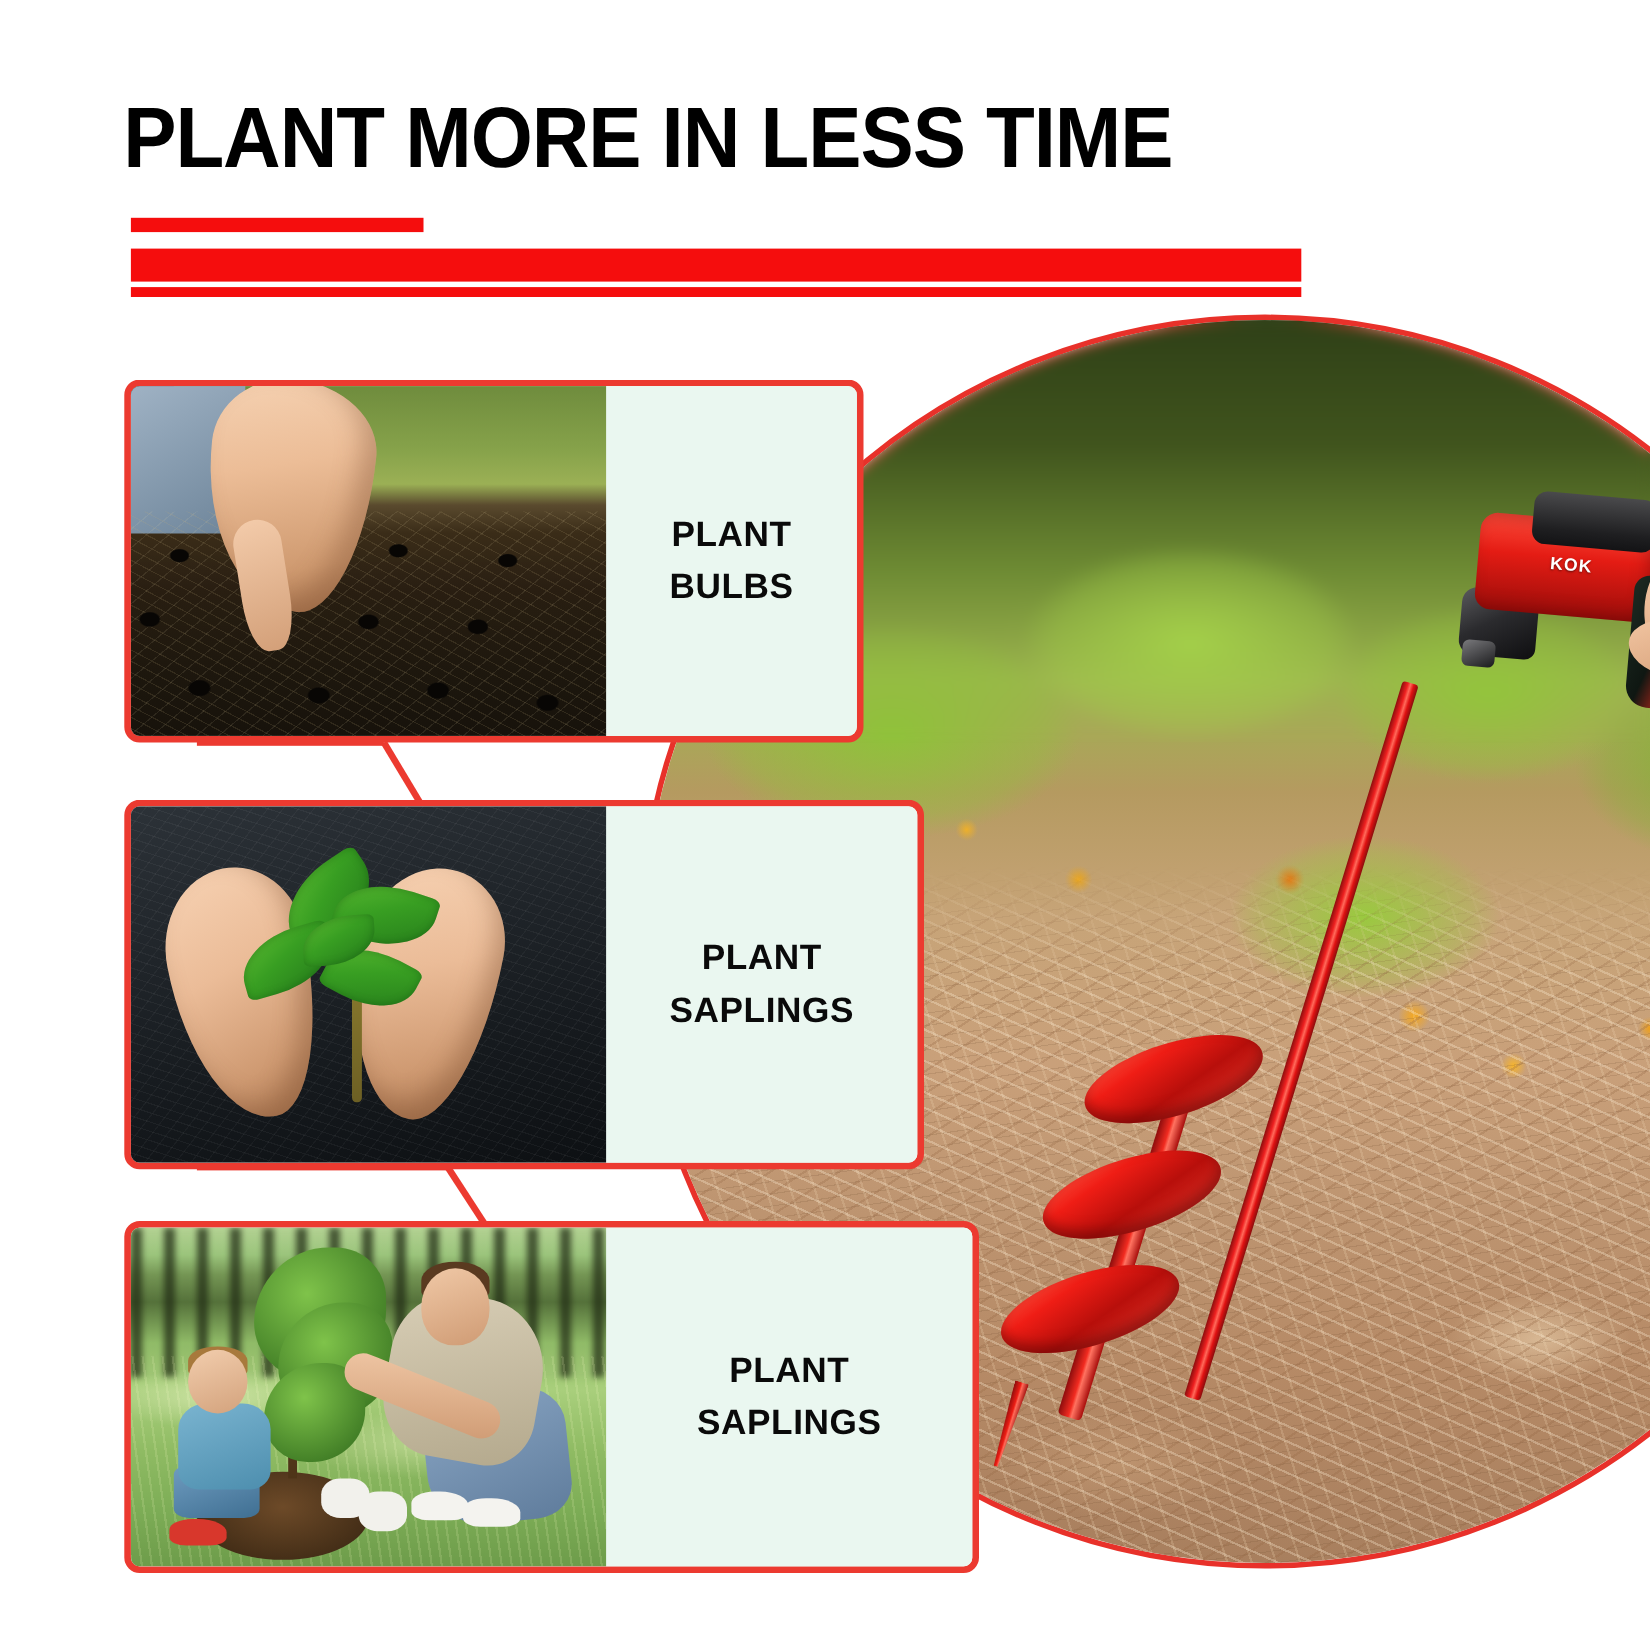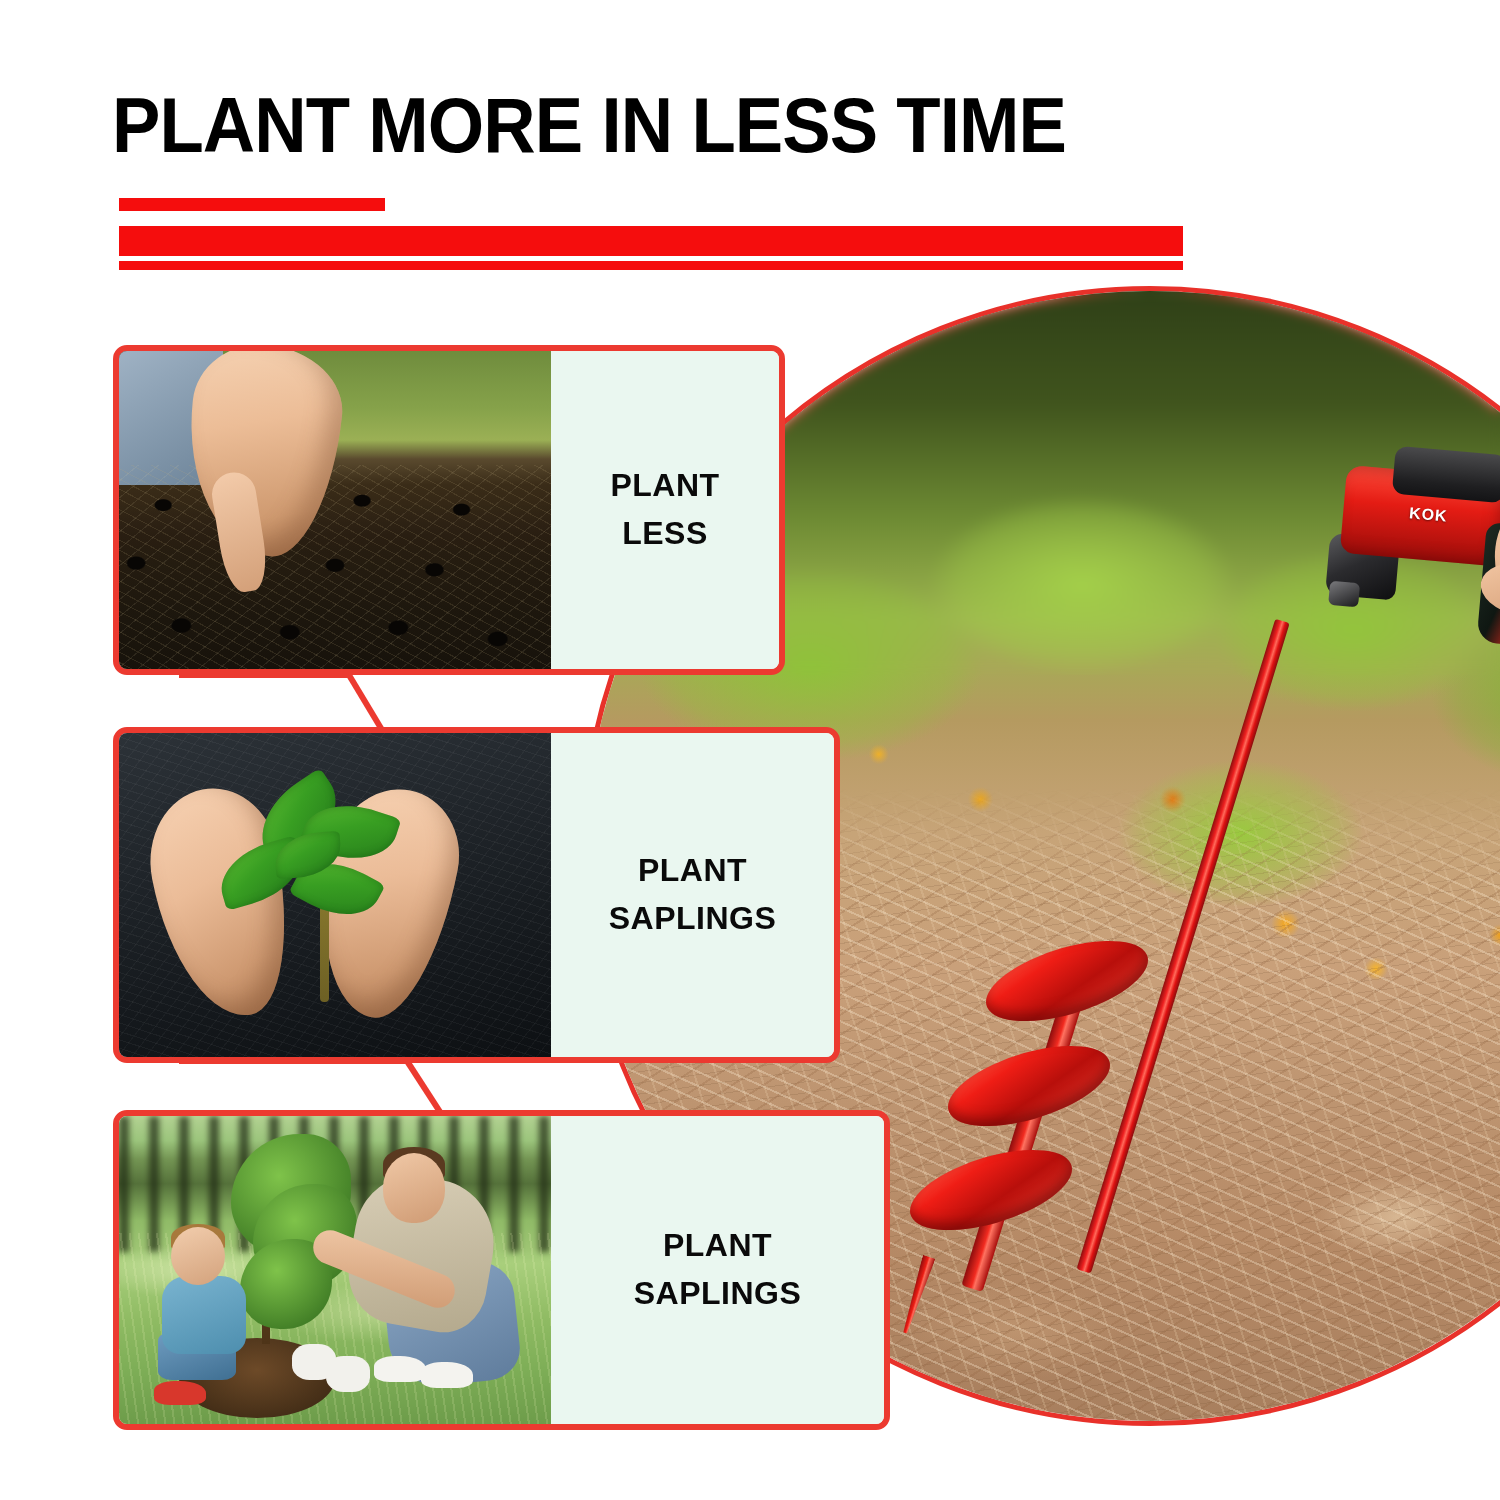--- a/index.html
+++ b/index.html
@@ -561,21 +561,21 @@
   <div class="card" id="card-0">
     <div class="card-photo" id="photo-0">
       <div class="shirt"></div>
       <div class="jeans"></div>
       <div class="soil-holes"></div>
       <div class="hand-seed"></div>
       <div class="finger"></div>
     </div>
     <div class="card-label">
       <div class="line">PLANT</div>
-      <div class="line">LESS</div>
+      <div class="line">BULBS</div>
     </div>
   </div>
 
   <div class="card" id="card-1">
     <div class="card-photo" id="photo-1">
       <div class="palm palm-l"></div>
       <div class="palm palm-r"></div>
       <div class="stem"></div>
       <div class="leaf lf1"></div>
       <div class="leaf lf2"></div>

